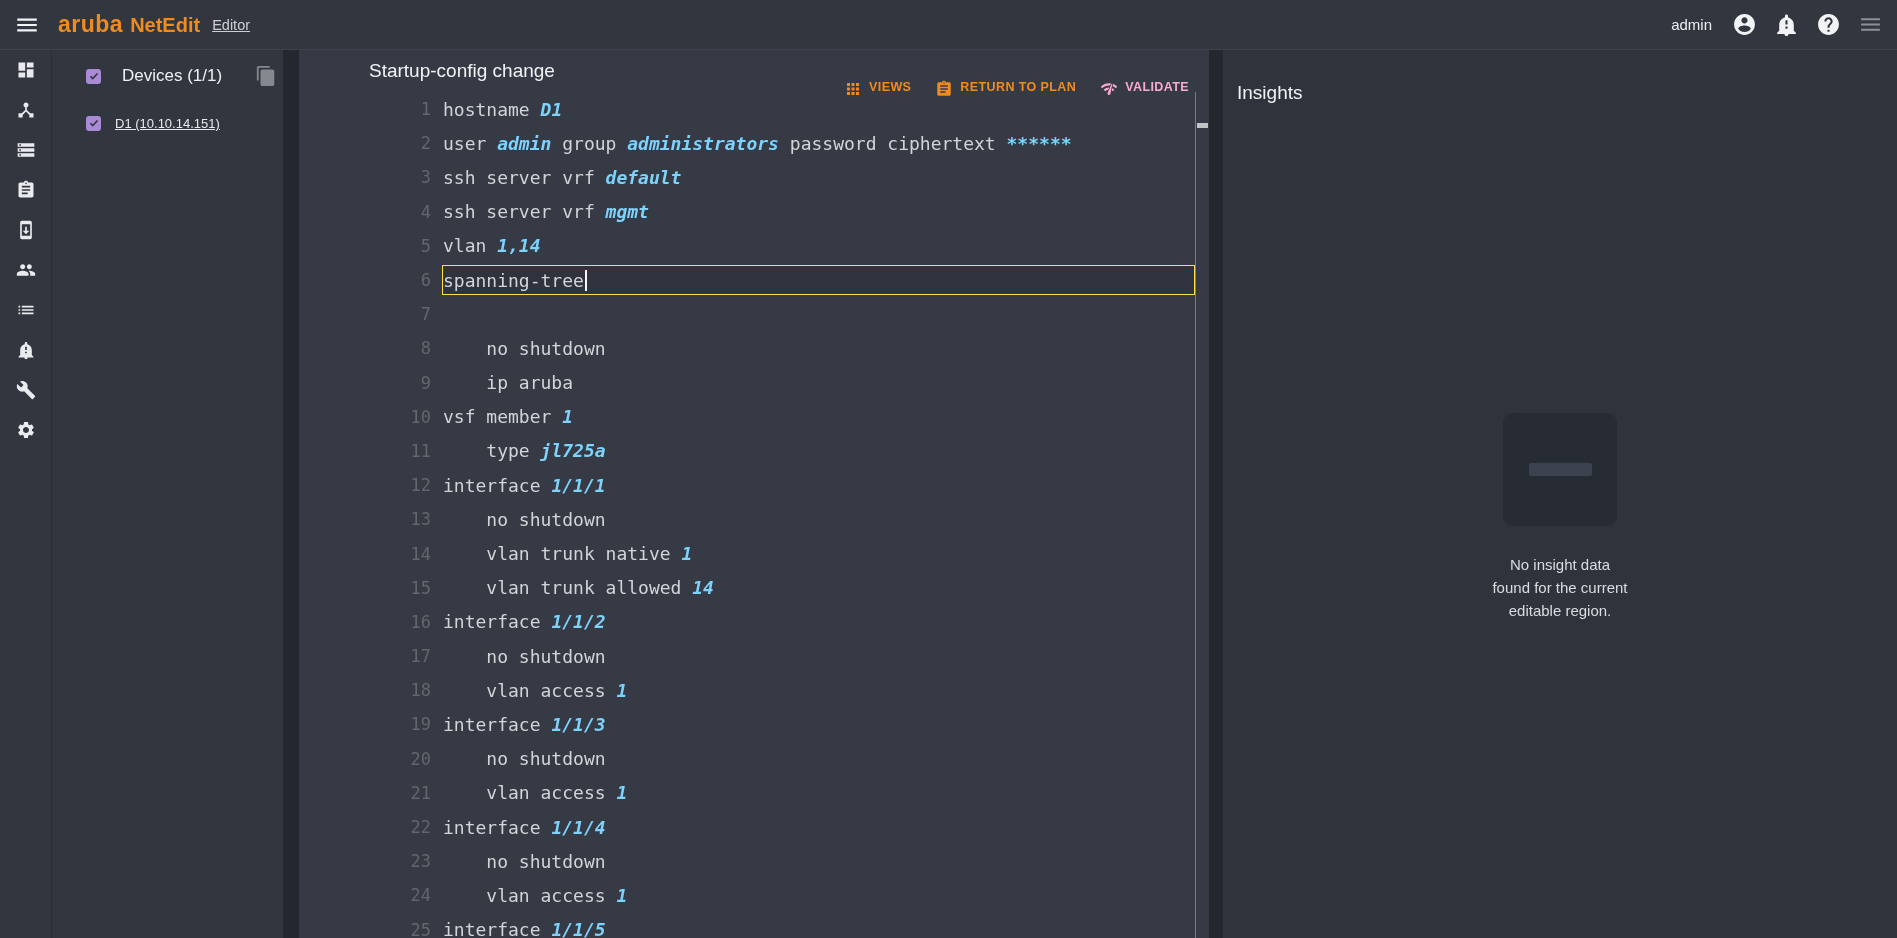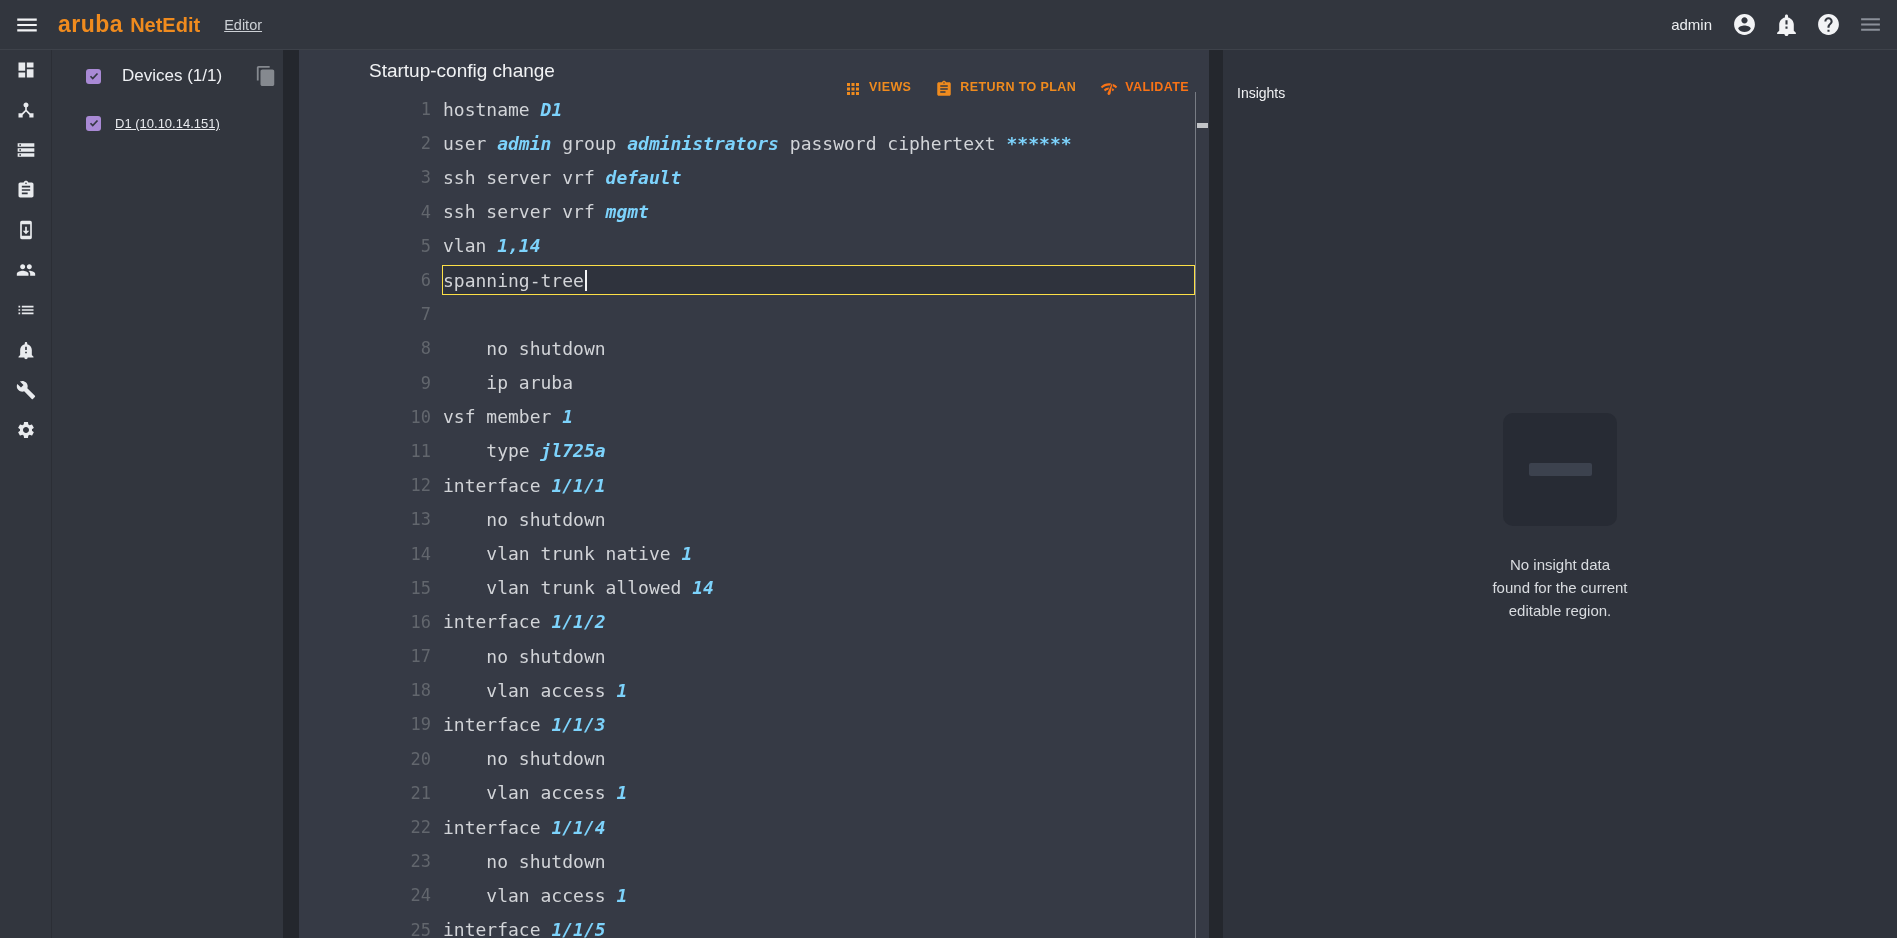--- a/index.html
+++ b/index.html
@@ -7,21 +7,21 @@
               font-family:"Liberation Sans", sans-serif; }
 
   
   .topbar { height:50px; background:#32363e; border-bottom:1px solid #3e424a;
             display:flex; align-items:center; padding:0 14px 0 14px; }
   .hamburger { color:#f2f3f5; width:26px; height:26px; cursor:pointer; }
   .brand { display:flex; align-items:baseline; margin-left:18px; }
   .brand-primary { color:#f08b1e; font-size:23px; font-weight:800; letter-spacing:.5px; }
   .brand-secondary { color:#f08b1e; font-size:20px; font-weight:600; margin-left:7px; }
   .nav-editor { color:#ccd0d5; font-size:14.5px; text-decoration:underline;
-                margin-left:24px; cursor:pointer; }
+                margin-left:12px; cursor:pointer; }
   .topbar-right { margin-left:auto; display:flex; align-items:center; gap:17px; }
   .username { color:#eceef0; font-size:15px; margin-right:3px; }
   .tb-icon { width:25px; height:25px; color:#f2f3f5; cursor:pointer; }
   .tb-icon.gray { color:#8b9099; }
 
   
   .app { display:flex; height:888px; }
   .rail { width:52px; background:#32363e; border-right:1px solid #2b2e35;
           display:flex; flex-direction:column; align-items:center;
           padding-top:10px; gap:20px; }
@@ -49,21 +49,21 @@
             display:flex; flex-direction:column;padding-left:44px; }
   .editor-header { height:42px; display:flex; align-items:center;
                    padding:0 20px 0 26px; flex:none; }
   .editor-title { color:#f1f2f4; font-size:19px; font-weight:400; }
   .toolbar { margin-left:auto; display:flex; align-items:center; gap:24px; }
   .tbtn { display:flex; gap:7px; cursor:pointer;
           background:none; border:none; font-family:inherit;margin-top:36px; }
   .tbtn .ticon { width:18px; height:18px; }
   .tbtn .tlabel { font-size:12.5px; letter-spacing:.4px; font-weight:600; }
   .tbtn.orange { color:#f08b1e; }
-  .tbtn.disabled { color:#f97316; cursor:default; }
+  .tbtn.disabled { color:#f9a8d4; cursor:default; }
 
   .code-area { flex:1; position:relative; overflow:hidden; padding-right:14px; }
   .code-line { height:34.2px; display:flex; align-items:center;
                font-family:"DejaVu Sans Mono", monospace; font-size:18px; }
   .ln { width:99px; flex:none; text-align:right; padding-right:11px;
         color:#62666d; font-size:17px; }
   .line-content { flex:1; display:flex; align-items:center; height:30px;
                   border:1px solid transparent; }
   .code-line.active .line-content { background:#2f333d; border:1px solid #fde047;align-items:center; }
   .line-content span { white-space:pre; color:#d2d4d8; }
@@ -72,21 +72,21 @@
             margin-left:1px; flex:none; }
 
   .scrollbar { position:absolute; top:42px; right:0; bottom:0; width:14px;
                border-left:1px solid #787c84; cursor:pointer; }
   .scrollbar .thumb { position:absolute; top:31px; left:1px; width:11px; height:5px;
                       background:#c2c4c8; }
 
   
   .insights { flex:1; background:#2f333c; display:flex; flex-direction:column; }
   .insights-header { height:42px; display:flex; align-items:center; padding-left:14px; }
-  .insights-title { color:#f1f2f4; font-size:14px;margin-top:44px; }
+  .insights-title { color:#f1f2f4; font-size:19px;margin-top:44px; }
   .insights-body { flex:1; display:flex; flex-direction:column; align-items:center; }
   .placeholder-box { margin-top:321px; width:114px; height:113px; border-radius:10px;
                      background:#272b34; display:flex; align-items:center; justify-content:center; }
   .placeholder-bar { width:63px; height:13px; border-radius:2px; background:#3c424e; }
   .insights-empty { margin-top:27px; color:#d9dce0; font-size:15px; line-height:23px;
                     text-align:center; white-space:pre-line; }
 </style>
 </head>
 <body>
 

